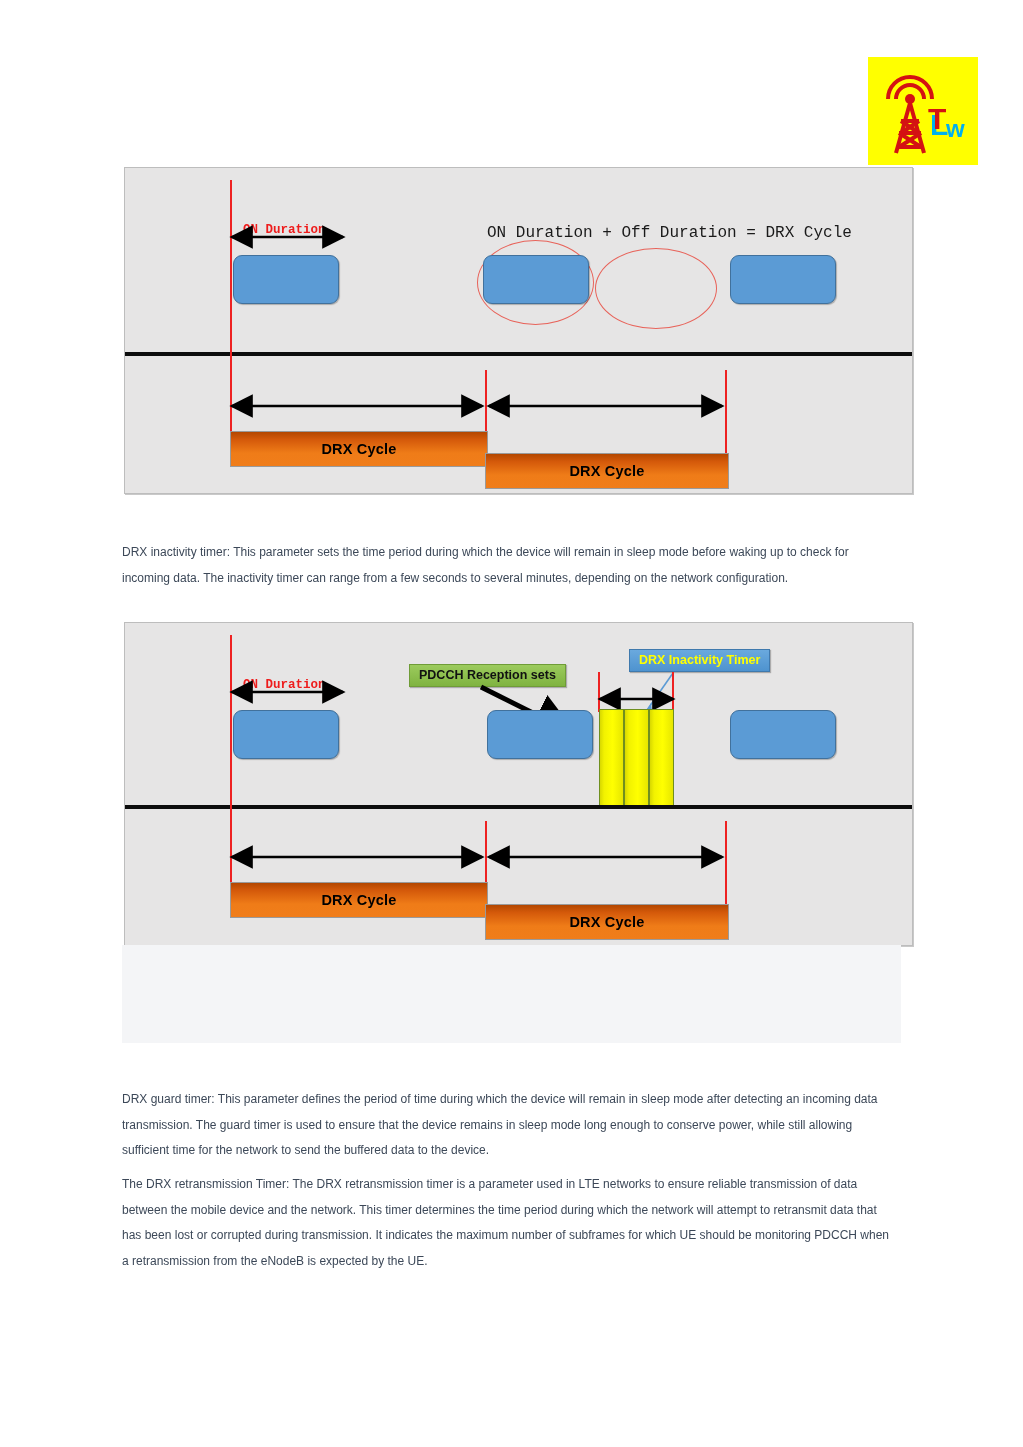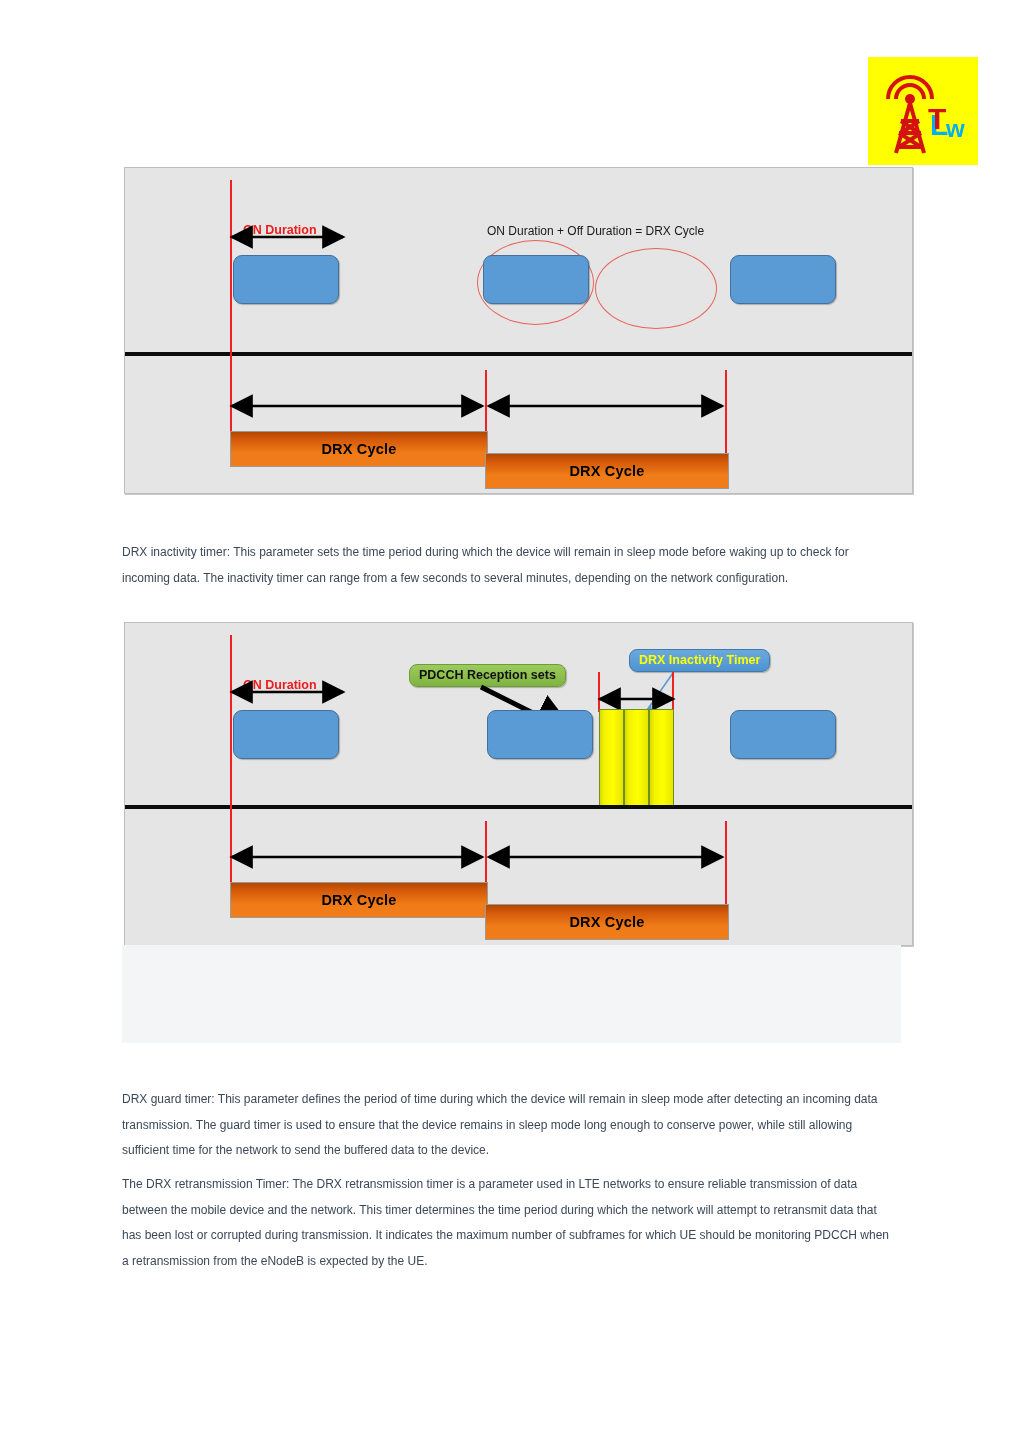--- a/index.html
+++ b/index.html
@@ -79,33 +79,34 @@
     justify-content: center;
     color: #000000;
     font-weight: bold;
     font-size: 14.5px;
     letter-spacing: .2px;
   }
   .arrow-svg { position: absolute; overflow: visible; }
   .lbl {
     position: absolute;
     white-space: nowrap;
+    font-family: Liberation Mono, monospace;
   }
   .lbl-on {
     color: #ee1c1c;
     font-weight: bold;
     font-size: 12.5px;
   }
   .lbl-eq {
     color: #1a1a1a;
-    font-size: 12px;
+    font-size: 16px;
   }
   .callout {
     position: absolute;
-    border-radius: 8px;
+    border-radius: 0;
     padding: 3px 9px 4px 9px;
     font-weight: bold;
     font-size: 12.5px;
     white-space: nowrap;
     box-shadow: 1px 1px 1px rgba(0,0,0,.25);
   }
   .callout-green {
     background: #8bc34a;
     background: linear-gradient(to bottom, #9ccb5d, #7fb340);
     border: 1px solid #6f9c37;

